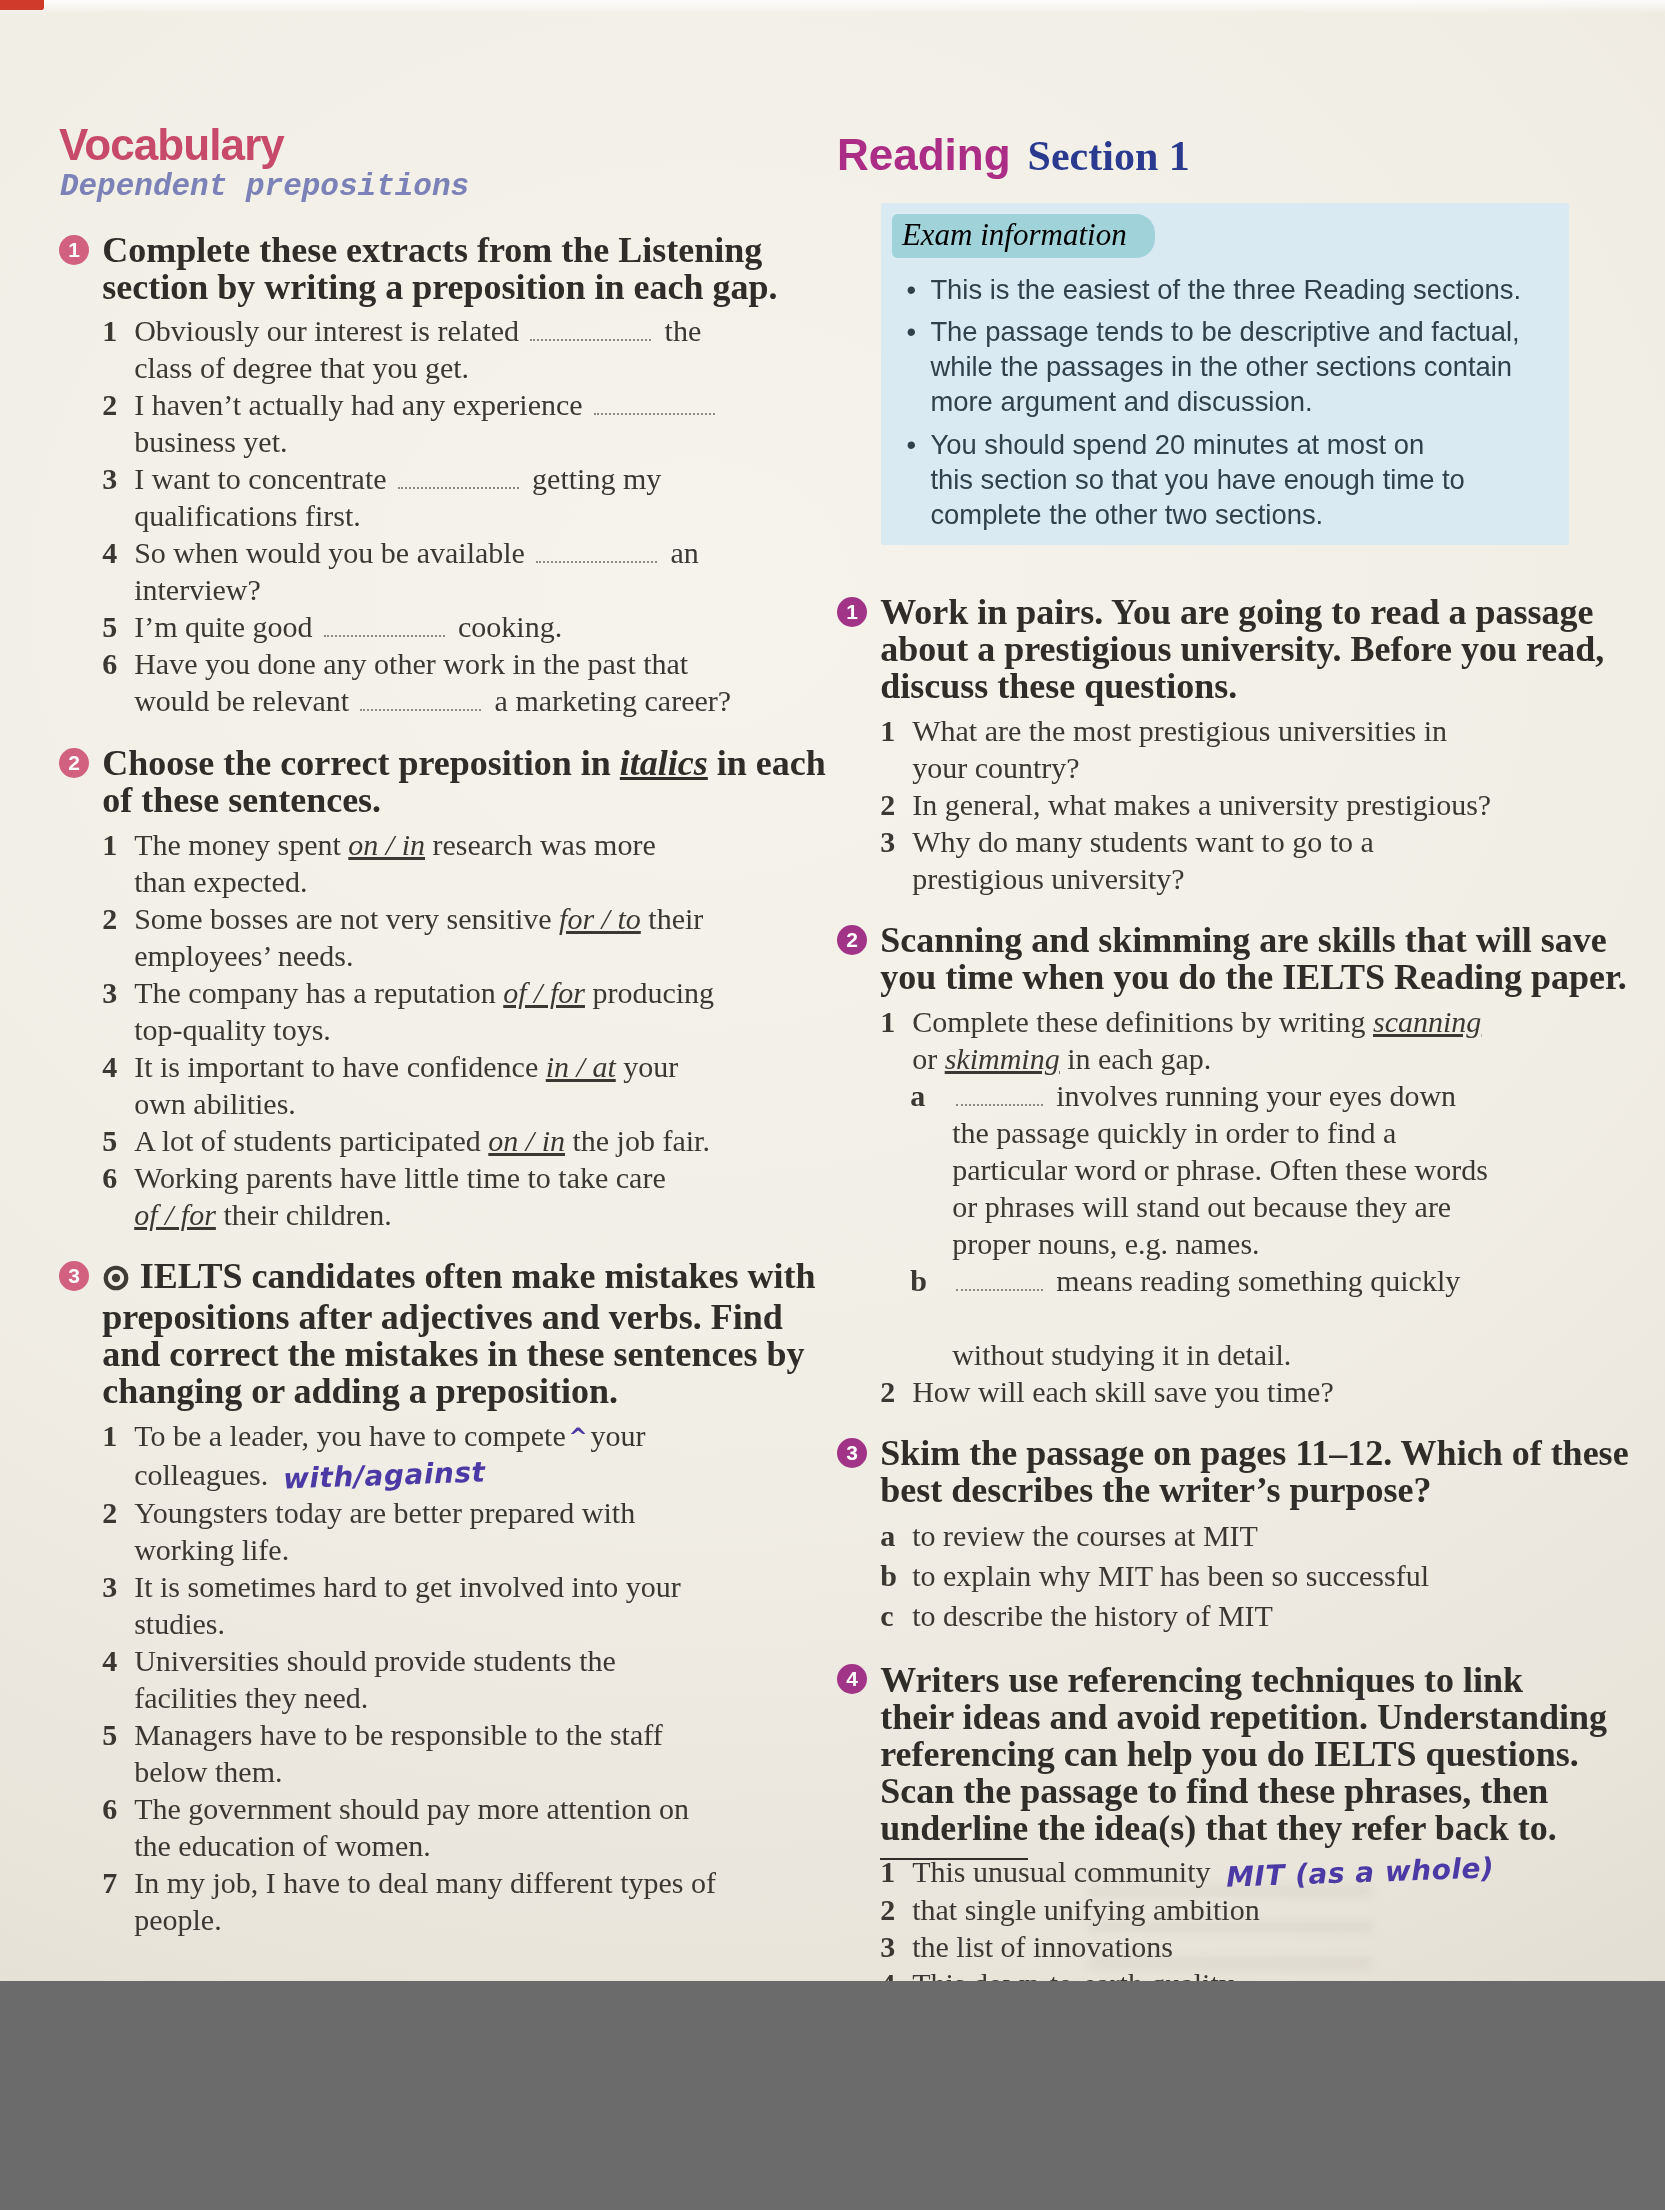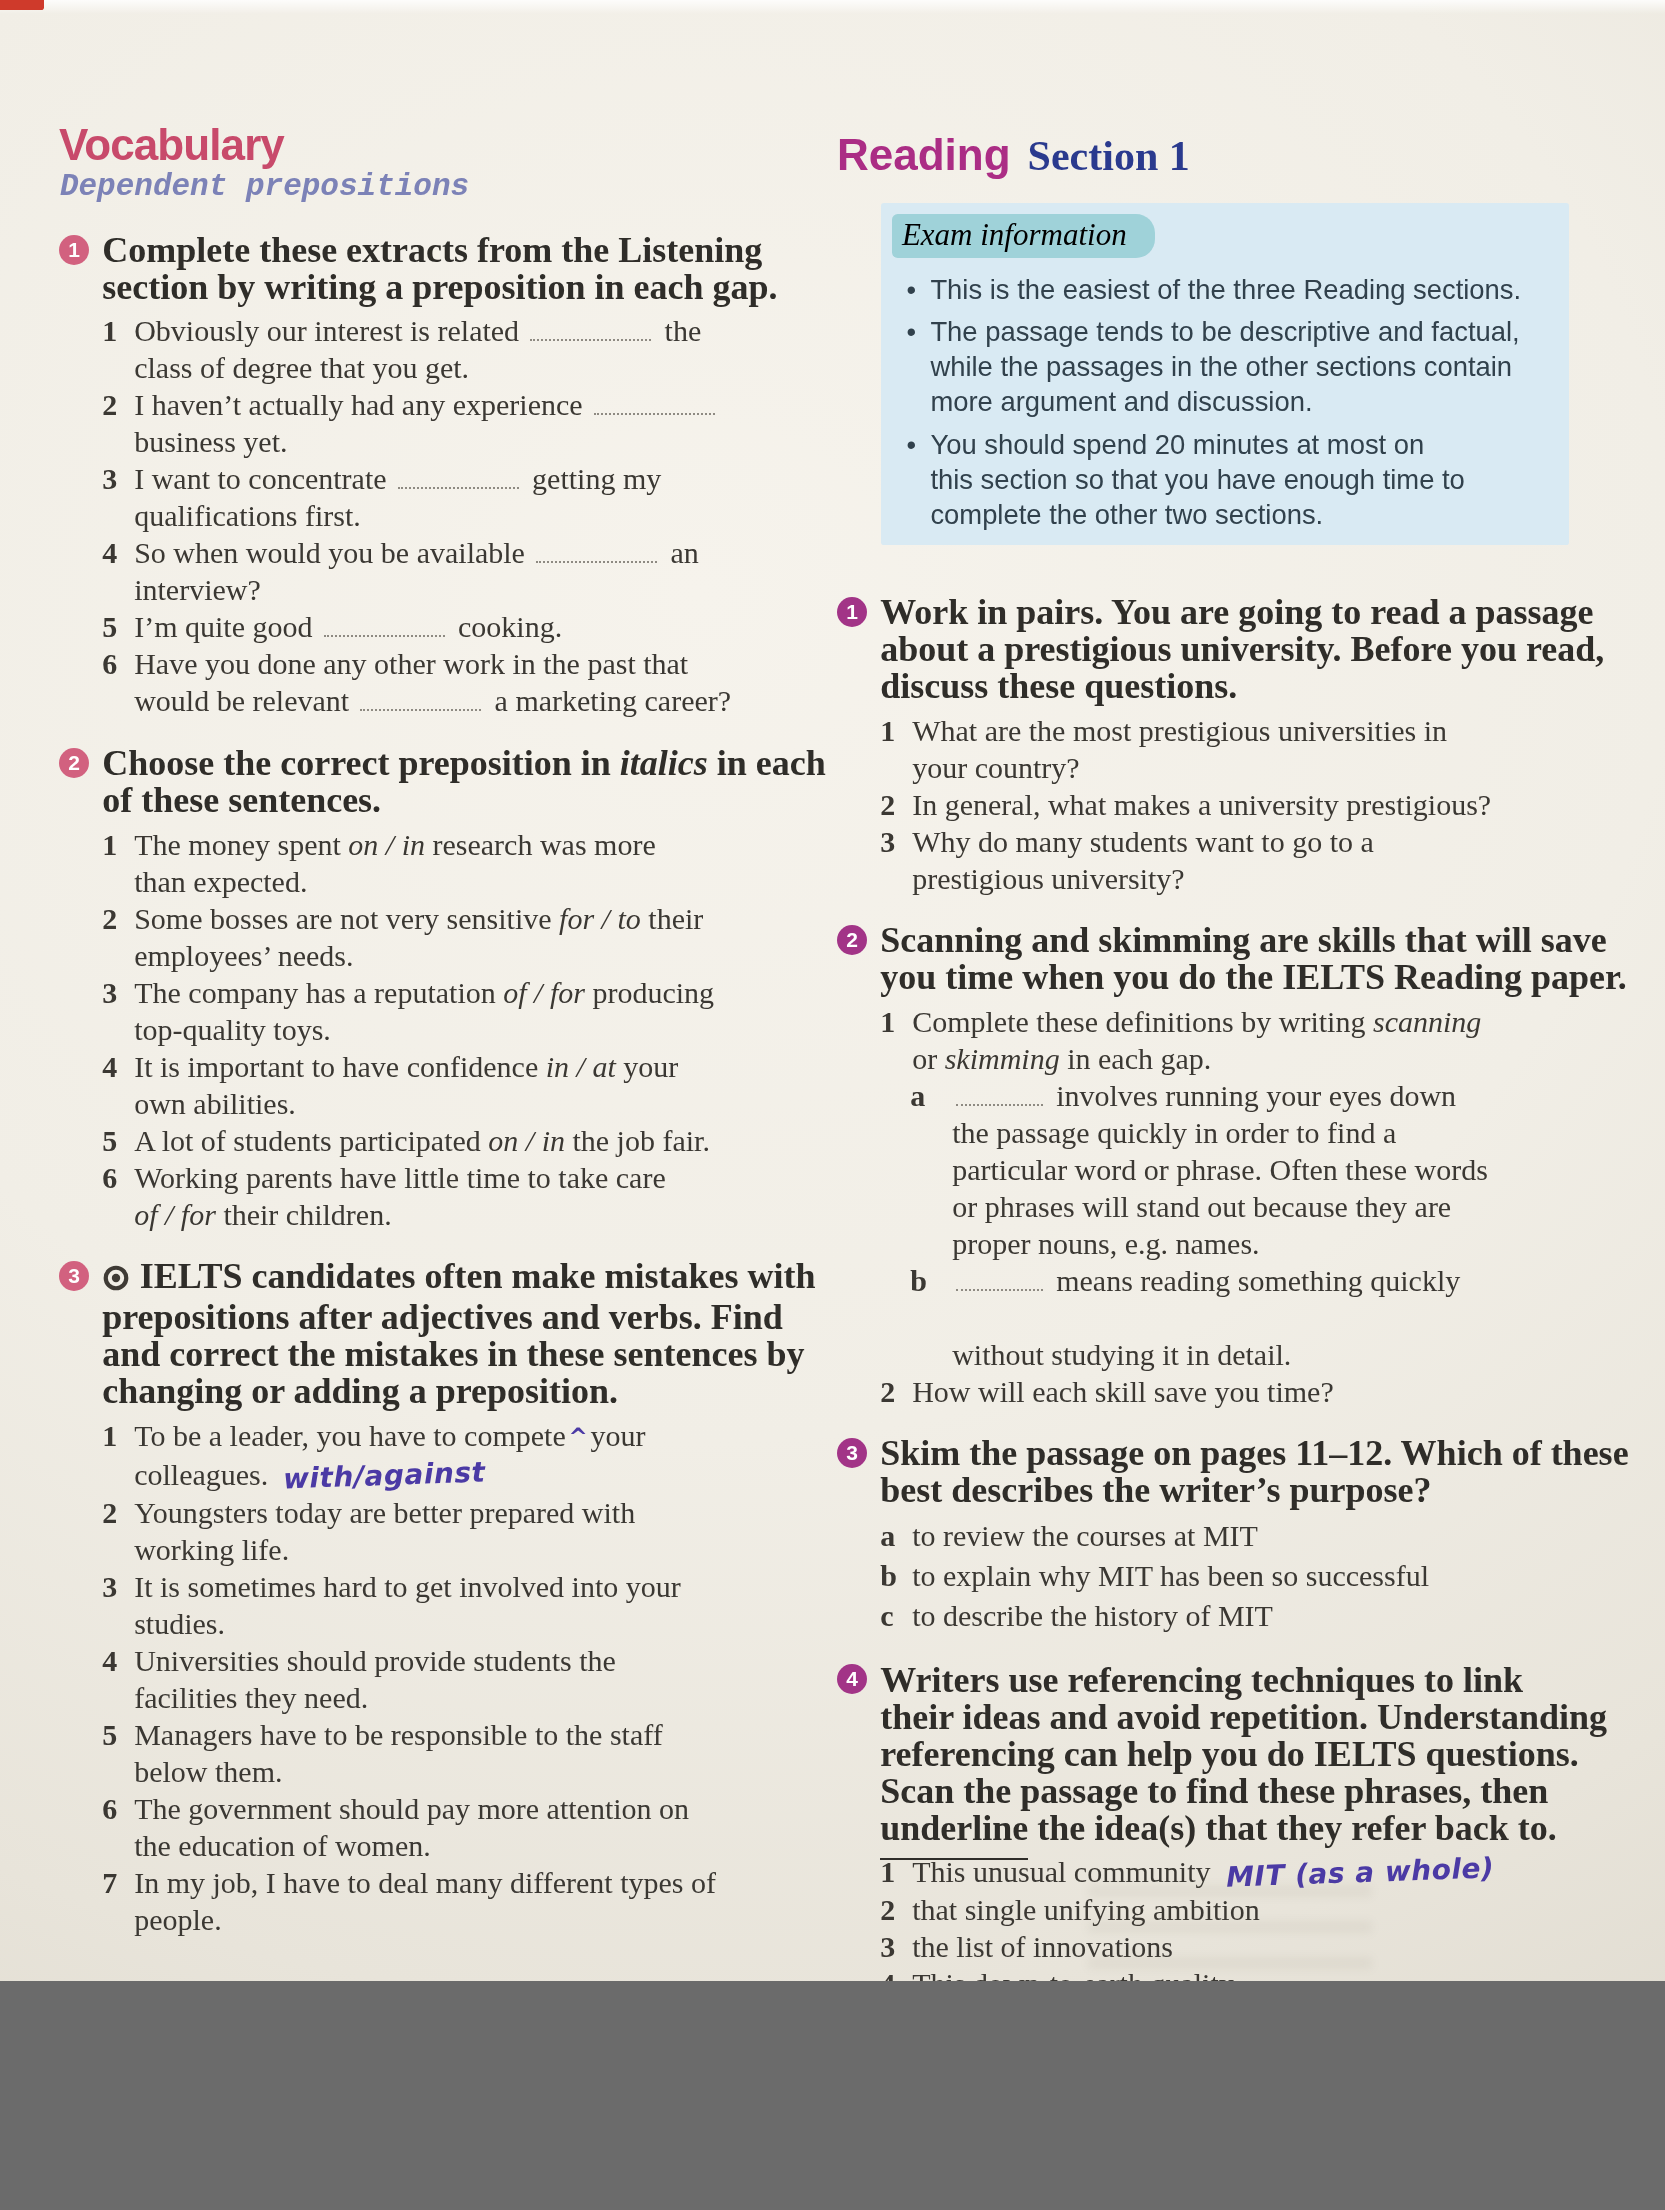--- a/index.html
+++ b/index.html
@@ -30,21 +30,21 @@
   .badge.pink   { background:#d2617f; }
   .badge.purple { background:#a23487; }
   .exbody { margin-left:13.2px; flex:1; }
   .intro { font-weight:bold; color:#2f2d29; font-size:36px; line-height:37px; white-space:nowrap; }
   .list  { margin-top:6.6px; }
   .item  { display:flex; font-size:30px; line-height:37px; }
   .inum  { flex:none; width:32px; font-weight:bold; }
   .itext { white-space:nowrap; }
   .opt-list .item { line-height:40px; }
 
-  .it { font-style:italic; }
+  .it { font-style:italic;text-decoration:underline; }
   .ul { border-bottom:2.8px solid #2f2d29; padding-bottom:10px; }
   .hand { font-family:"DejaVu Sans",sans-serif; font-style:italic; font-weight:bold; color:#4b3aa5;
     font-size:28px; letter-spacing:0.5px; display:inline-block; transform:rotate(-2deg); margin-left:7.6px; }
   .caret { color:#4b3aa5; font-family:"DejaVu Sans",sans-serif; font-weight:bold; font-size:23px; margin:0 2.8px; vertical-align:0.9px; }
   .gap { display:inline-block; width:121px; height:4.7px; border-bottom:2.8px dotted #8e8a82; margin:0 5.7px 0 3.8px; }
 
   .mistake-icon { display:inline-block; vertical-align:-3.8px; margin-right:9.5px; }
 
   .exam-box { margin:0 0 49px 44px; width:688px; background:#d9eaf3; padding:11.4px 0 13.2px 11.4px; border-radius:2.8px; }
   .exam-title { display:inline-block; font-style:italic; font-size:31px; line-height:42px; color:#000000;

